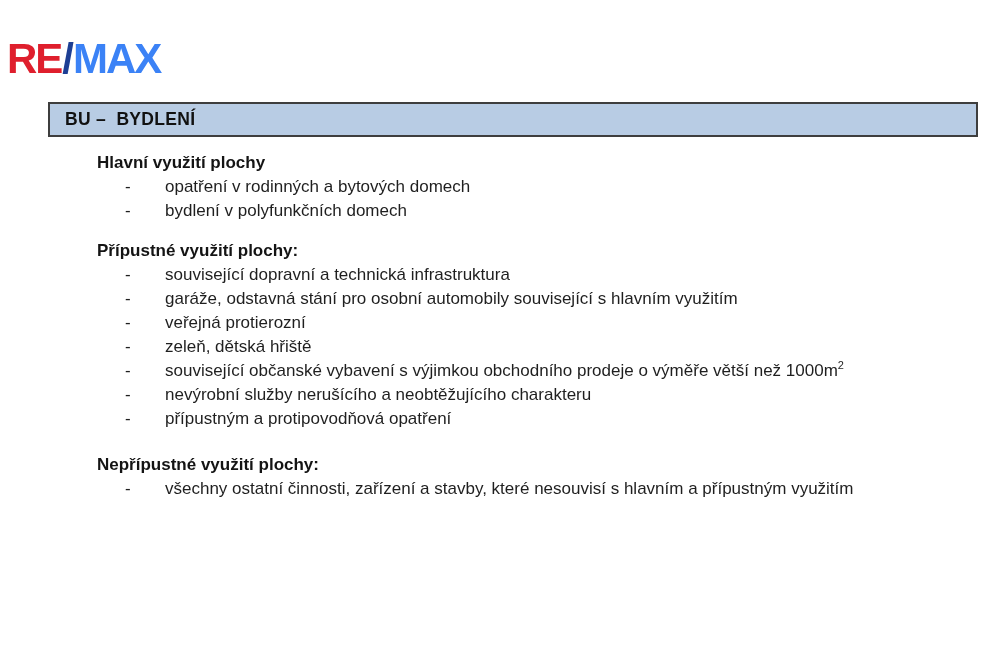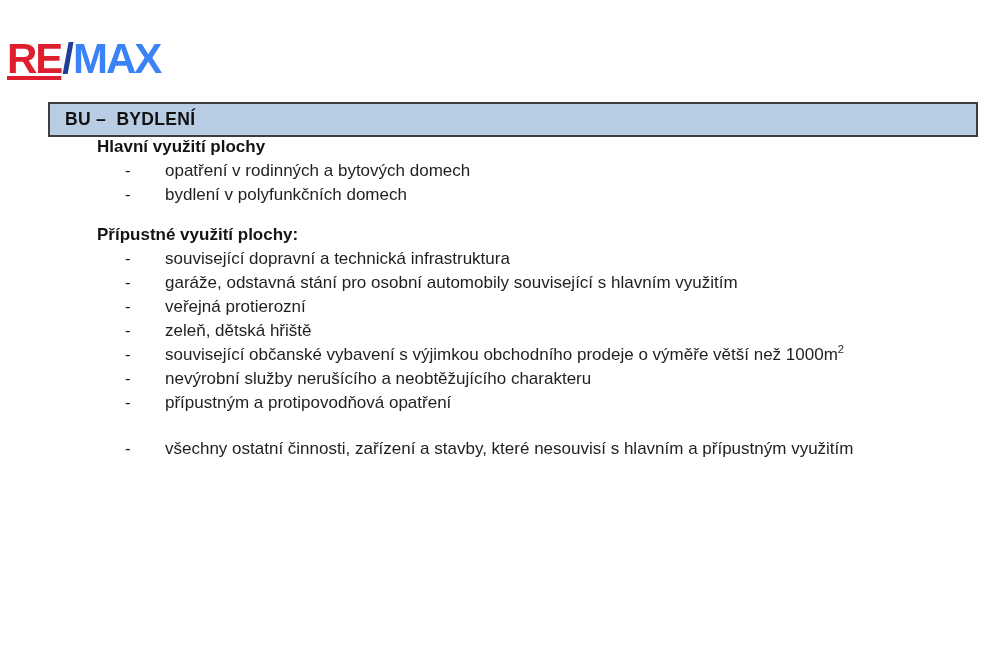--- a/index.html
+++ b/index.html
@@ -47,21 +47,21 @@
     font-size: 17.5px;
     letter-spacing: 0.3px;
     white-space: pre;
     color: #111;
   }
 
   
   .content {
     position: absolute;
     left: 97px;
-    top: 135px;
+    top: 151px;
     width: 843px;
     font-size: 17px;
     line-height: 24px;
   }
   .section + .section { margin-top: 16px; }
   .section:last-child { margin-top: 22px; }
   .sec-heading {
     font-weight: bold;
     font-size: 17px;
     line-height: 24px;
@@ -84,21 +84,21 @@
   }
   .item-text sup {
     font-size: 11px;
     line-height: 0;
   }
 </style>
 </head>
 <body>
 
 <div class="logo">
-  <span style="color: rgb(223, 31, 45); text-decoration: underline;">RE</span><span class="slash" style="color: rgb(29, 63, 148);">/</span><span style="color: #3b82f6;">MAX</span>
+  <span style="color: rgb(223, 31, 45);">RE</span><span class="slash" style="color: rgb(29, 63, 148);">/</span><span style="color: #3b82f6;">MAX</span>
 </div>
 
 <div class="header-bar" style="background-color: rgb(184, 204, 228); border-color: rgb(62, 62, 62);">
   <span>BU –  BYDLENÍ</span>
 </div>
 
 <div class="content" id="sections">
   <div class="section">
     <div class="sec-heading">Hlavní využití plochy</div>
     <div class="sec-items">
@@ -148,20 +148,21 @@
   </div>
 
   <div class="item">
     <span class="bullet-dash">-</span>
     <span class="item-text"><span class="item-text-main">přípustným a protipovodňová opatření</span></span>
   </div>
 </div>
   </div>
 
   <div class="section">
+    <div class="sec-heading">Nepřípustné využití plochy:</div>
     <div class="sec-items">
   <div class="item">
     <span class="bullet-dash">-</span>
     <span class="item-text"><span class="item-text-main">všechny ostatní činnosti, zařízení a stavby, které nesouvisí s hlavním a přípustným využitím</span></span>
   </div>
 </div>
   </div>
 </div>
 
 </body></html>

